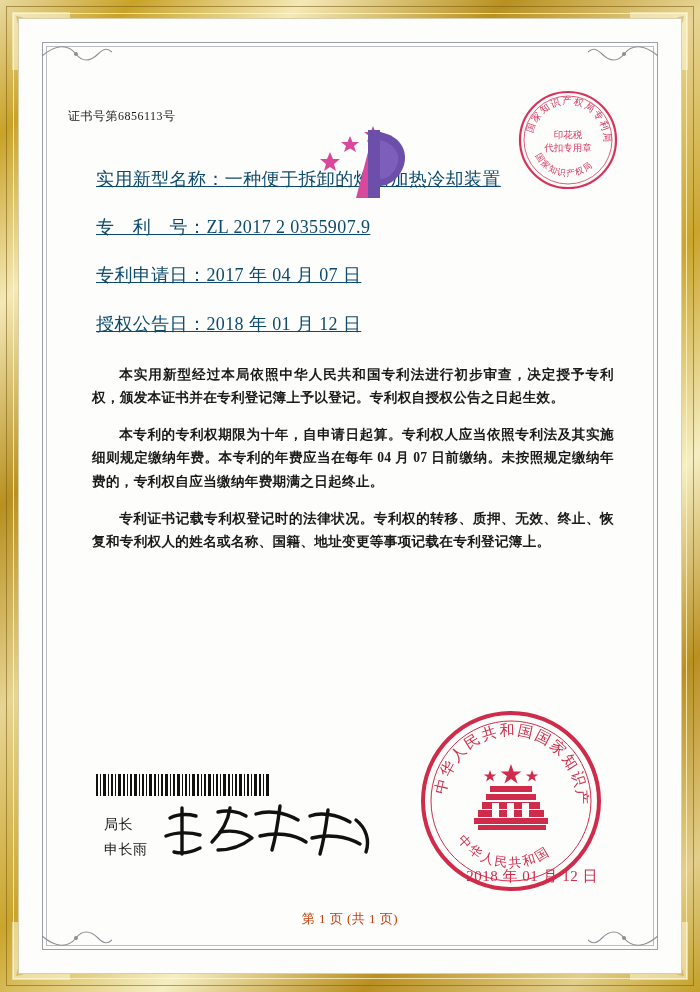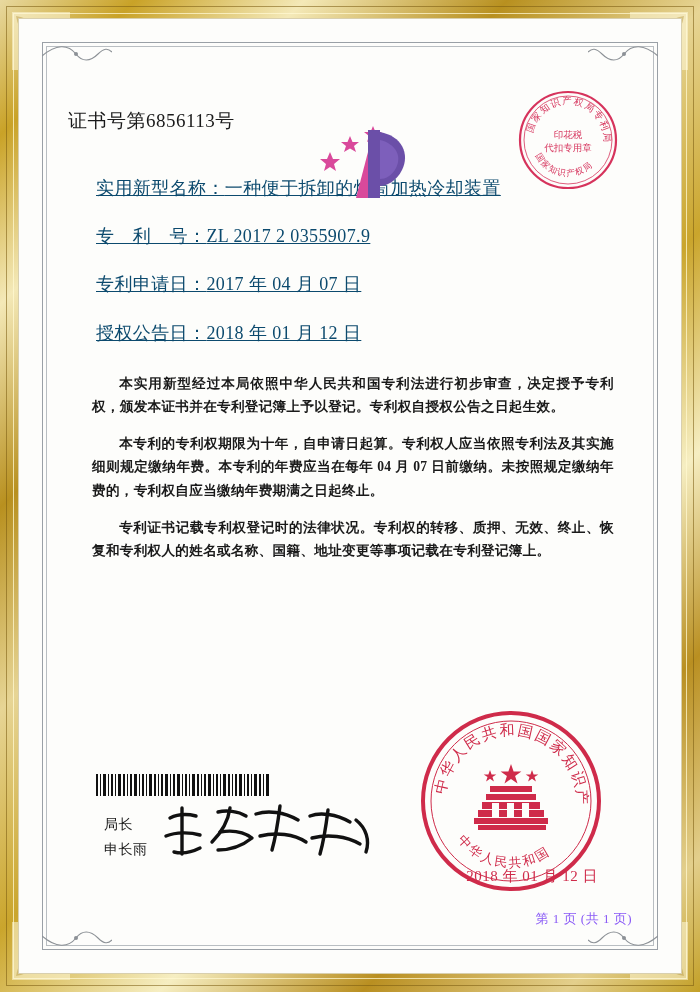--- a/index.html
+++ b/index.html
@@ -106,21 +106,21 @@
   
   .content {
     position: absolute;
     left: 50px;
     top: 48px;
     right: 50px;
     bottom: 40px;
   }
 
   .cert-number {
-    font-size: 19px;
+    font-size: 12px;
     color: #1a1a1a;
     letter-spacing: 0.5px;
     font-family: "Liberation Serif", serif;
     margin-top: 42px;
   }
 
   
   .emblem {
     position: absolute;
     left: 242px;
@@ -222,23 +222,23 @@
     color: #cf2b4a;
     letter-spacing: 0.5px;
     font-family: "Liberation Serif", serif;
   }
 
   .page-footer {
     position: absolute;
     bottom: 6px;
     left: 0;
     right: 0;
-    text-align: right;
+    text-align: center;
     font-size: 13px;
-    color: #8b5cf6;
+    color: #c2410c;
     letter-spacing: 0.5px;
   }
 </style>
 </head>
 <body>
 
 <div class="certificate">
 
   <div class="frame-bevel frame-outline-1"></div>
   <div class="frame-bevel frame-outline-2"></div>

